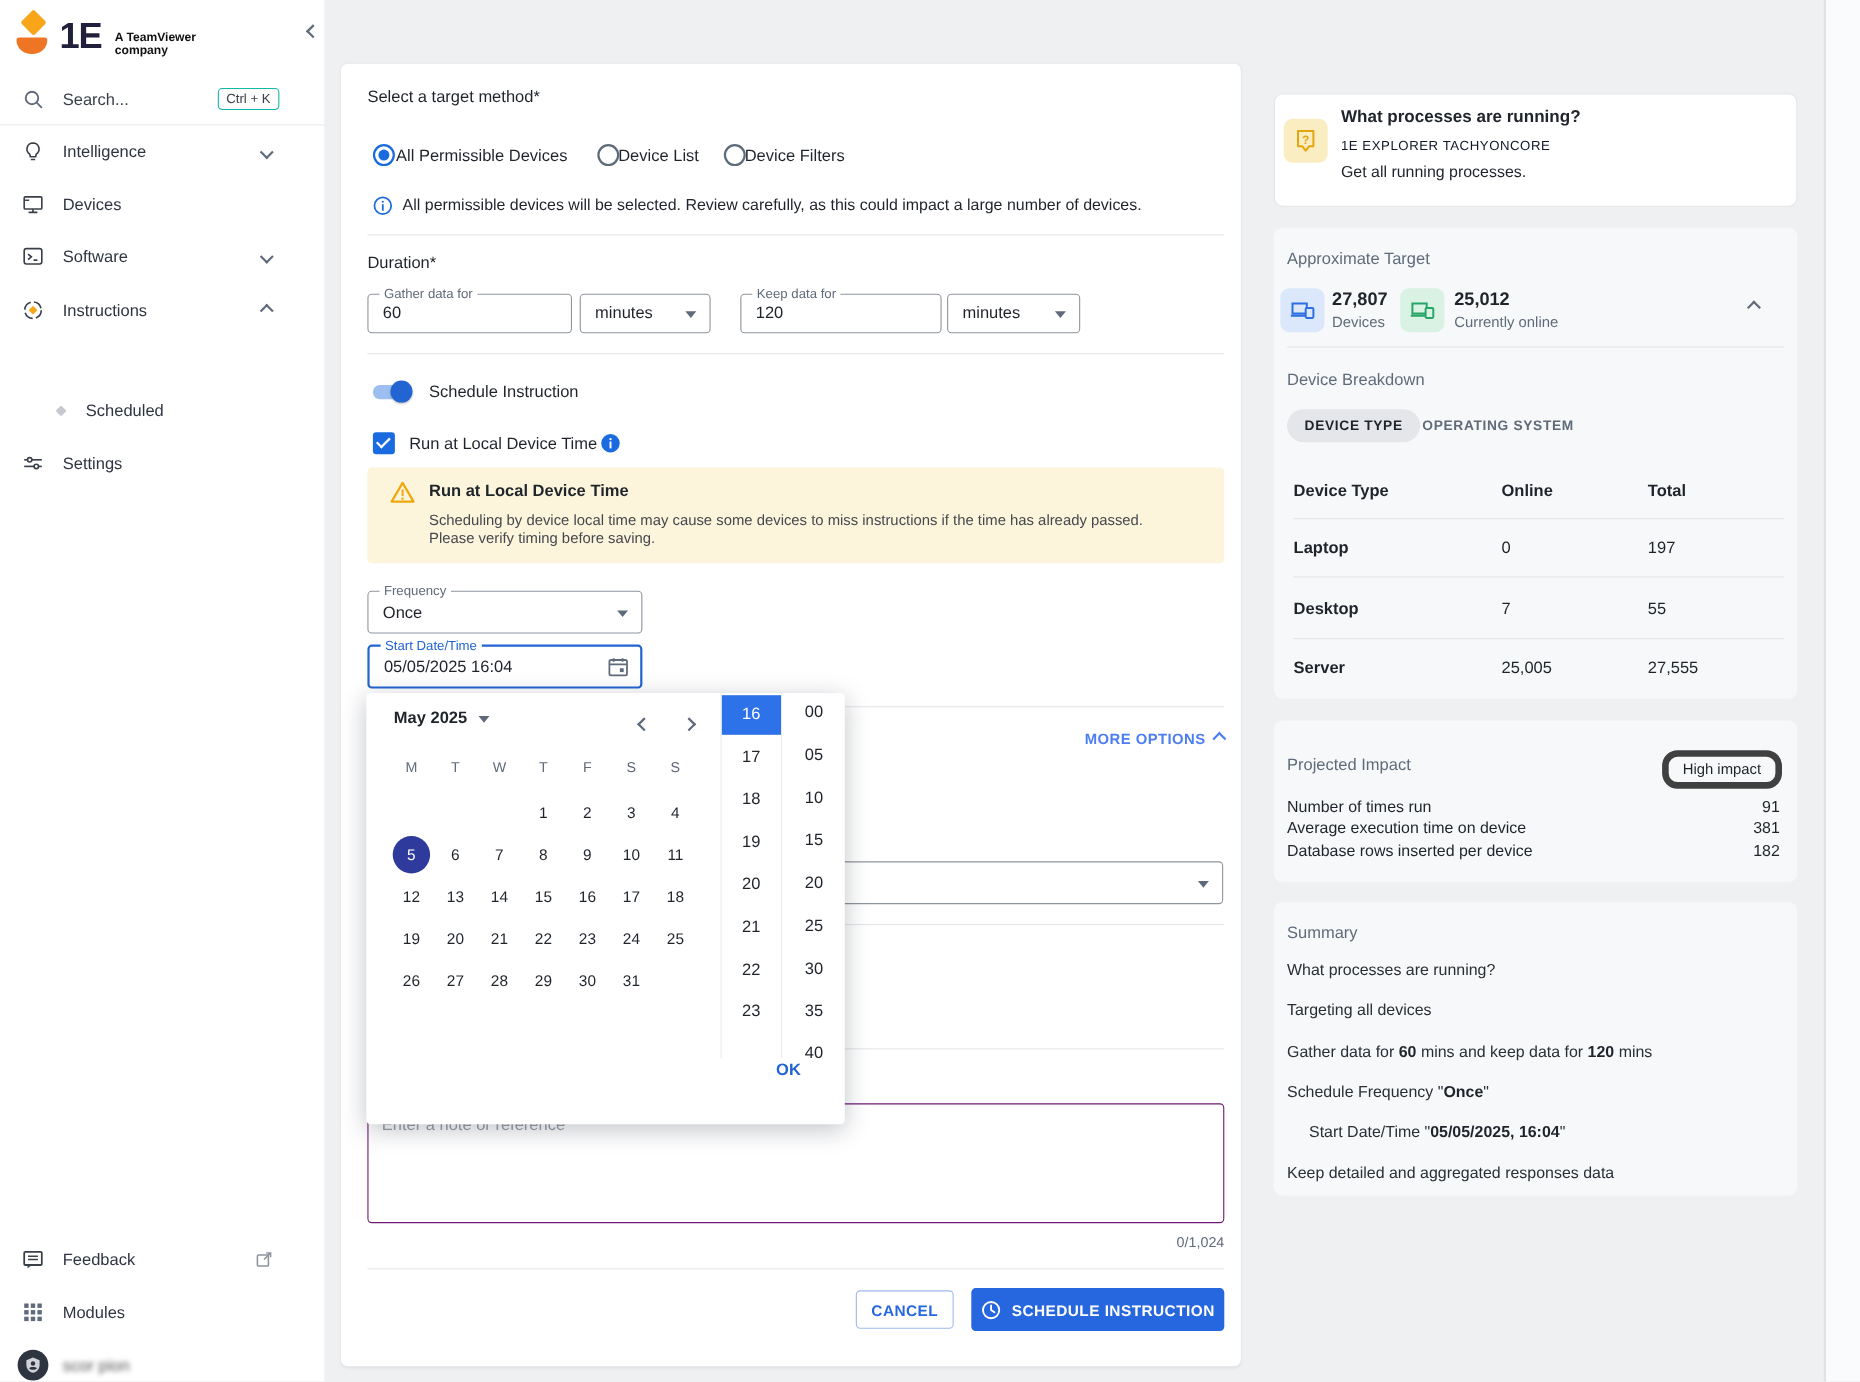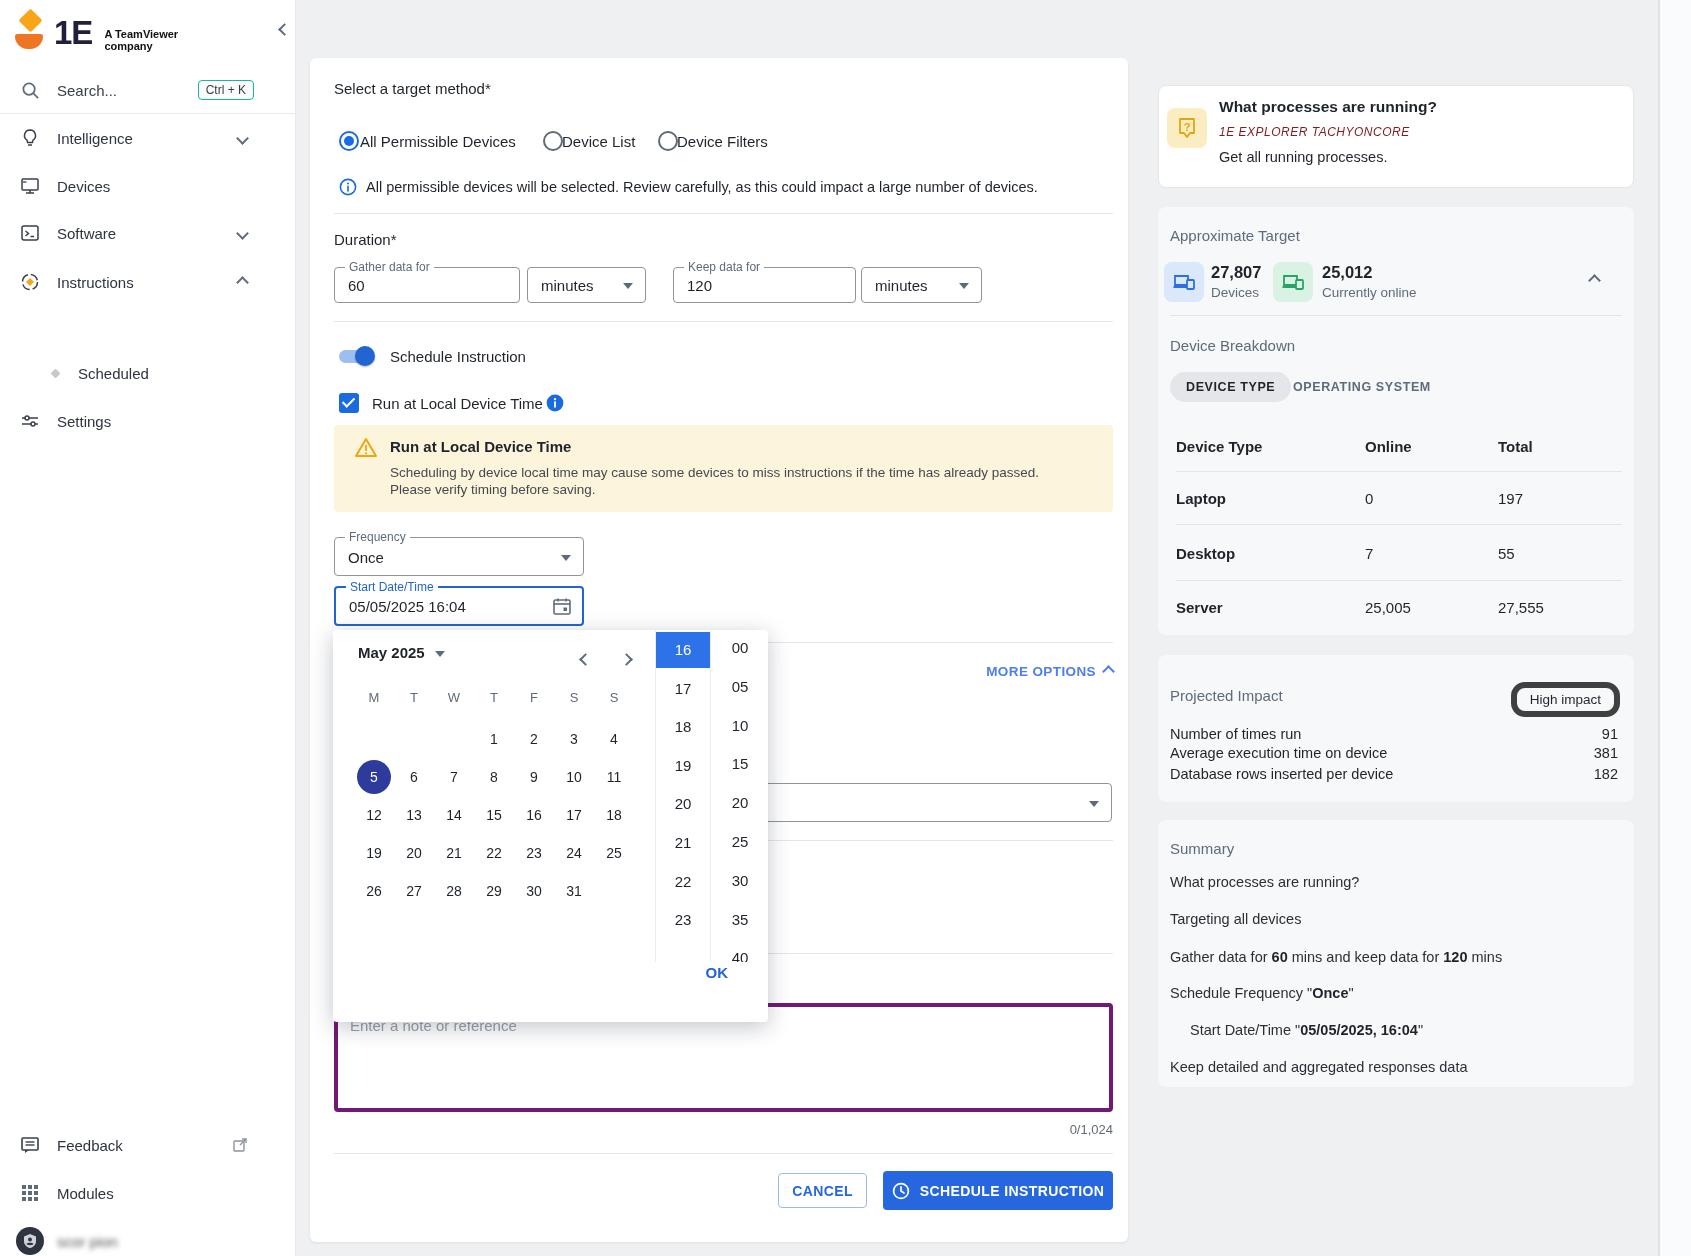--- a/index.html
+++ b/index.html
@@ -48,21 +48,21 @@
   .toggle{position:absolute;width:38px;height:20px;cursor:pointer;}
   .toggle .track{position:absolute;left:2px;top:4px;width:34px;height:13px;border-radius:7px;background:#9dbef0;}
   .toggle .thumb{position:absolute;right:0;top:0;width:20px;height:20px;border-radius:50%;background:#2264d1;box-shadow:0 1px 2px rgba(0,0,0,.3);}
   .checkbox{position:absolute;width:20px;height:20px;border-radius:3px;background:#1a6be0;cursor:pointer;}
   .checkbox::after{content:"";position:absolute;left:6px;top:2px;width:5px;height:10px;border-right:2.5px solid #fff;border-bottom:2.5px solid #fff;transform:rotate(45deg);}
   .warnbox{position:absolute;left:24px;top:367px;width:779px;height:87px;background:#FCF4DB;border-radius:4px;}
   .warn-title{position:absolute;left:56px;top:13px;font-size:15px;font-weight:bold;color:#1f242b;}
   .warn-body{position:absolute;left:56px;top:40px;width:690px;font-size:13.5px;line-height:16.5px;color:#45494f;}
   .more-opt{position:absolute;right:15px;top:606px;display:flex;align-items:center;gap:8px;color:#4d7df2;
             font-size:13.5px;font-weight:bold;letter-spacing:.4px;cursor:pointer;}
-  .note-area{position:absolute;left:24px;top:945px;width:779px;height:109px;border:4px solid #701a75;border-radius:4px;
+  .note-area{position:absolute;left:24px;top:945px;width:779px;height:109px;border:1px solid #701a75;border-radius:4px;
              box-sizing:border-box;resize:none;font-family:"Liberation Sans",sans-serif;font-size:15px;padding:10px 12px;color:#1f242b;}
   .note-area::placeholder{color:#9aa1ab;}
   .counter{position:absolute;right:15px;top:1064px;font-size:13px;color:#5f6b7a;}
   .btn-cancel{position:absolute;left:468px;top:1115px;width:89px;height:35px;border:1px solid #9db9ea;border-radius:4px;
               background:#fff;color:#2667e0;font-size:14px;font-weight:bold;letter-spacing:.4px;cursor:pointer;
               display:flex;align-items:center;justify-content:center;}
   .btn-submit{position:absolute;left:573px;top:1113px;width:230px;height:39px;border:none;border-radius:4px;
               background:#2667e0;color:#fff;font-size:14px;font-weight:bold;letter-spacing:.4px;cursor:pointer;
               display:flex;align-items:center;justify-content:center;gap:10px;}
   
@@ -82,21 +82,21 @@
   .mins-col{left:377px;width:58px;border-left:1px solid #ececee;}
   .titem{height:36px;line-height:36px;text-align:center;font-size:15px;color:#1f242b;cursor:pointer;}
   .hours-col .titem{margin-bottom:2.6px;}
   .mins-col .titem{margin-bottom:2.8px;}
   .titem.hsel{background:#2D72E8;color:#fff;}
   .ok-btn{position:absolute;right:40px;top:334px;font-size:15px;font-weight:bold;color:#2264d1;cursor:pointer;}
   
   .qcard{position:absolute;left:1158px;top:85px;width:476px;height:103px;background:#fff;border:1px solid #e3e5e8;border-radius:8px;box-sizing:border-box;}
   .q-icon{position:absolute;left:8px;top:22px;width:40px;height:40px;border-radius:8px;background:#FBEDC2;display:flex;align-items:center;justify-content:center;}
   .q-title{position:absolute;left:60px;top:12px;font-size:15.5px;font-weight:bold;color:#1f242b;}
-  .q-code{position:absolute;left:60px;top:39px;font-size:12px;letter-spacing:.5px;color:#7f1d1d;font-style:italic;}
+  .q-code{position:absolute;left:60px;top:39px;font-size:12px;letter-spacing:.5px;color:#0f172a;}
   .q-desc{position:absolute;left:60px;top:63px;font-size:14.5px;color:#1f242b;}
   .gpanel{position:absolute;left:1158px;width:476px;background:#f7f8f9;border-radius:8px;}
   .sec-title{position:absolute;left:12px;font-size:15px;color:#5f6b7a;}
   .stat-icon{position:absolute;width:40px;height:40px;border-radius:8px;display:flex;align-items:center;justify-content:center;}
   .stat-val{position:absolute;font-size:16.5px;font-weight:bold;color:#1f242b;}
   .stat-cap{position:absolute;font-size:13.5px;color:#5f6b7a;}
   .p-div{position:absolute;left:12px;width:452px;height:1px;background:#e3e5e8;}
   .tab-pill{position:absolute;left:12px;top:165px;height:30px;padding:0 16px;border-radius:16px;background:#e4e6e9;
             display:flex;align-items:center;font-size:12.5px;font-weight:bold;letter-spacing:.6px;color:#1f242b;cursor:pointer;}
   .tab-plain{position:absolute;left:135px;top:165px;height:30px;display:flex;align-items:center;

